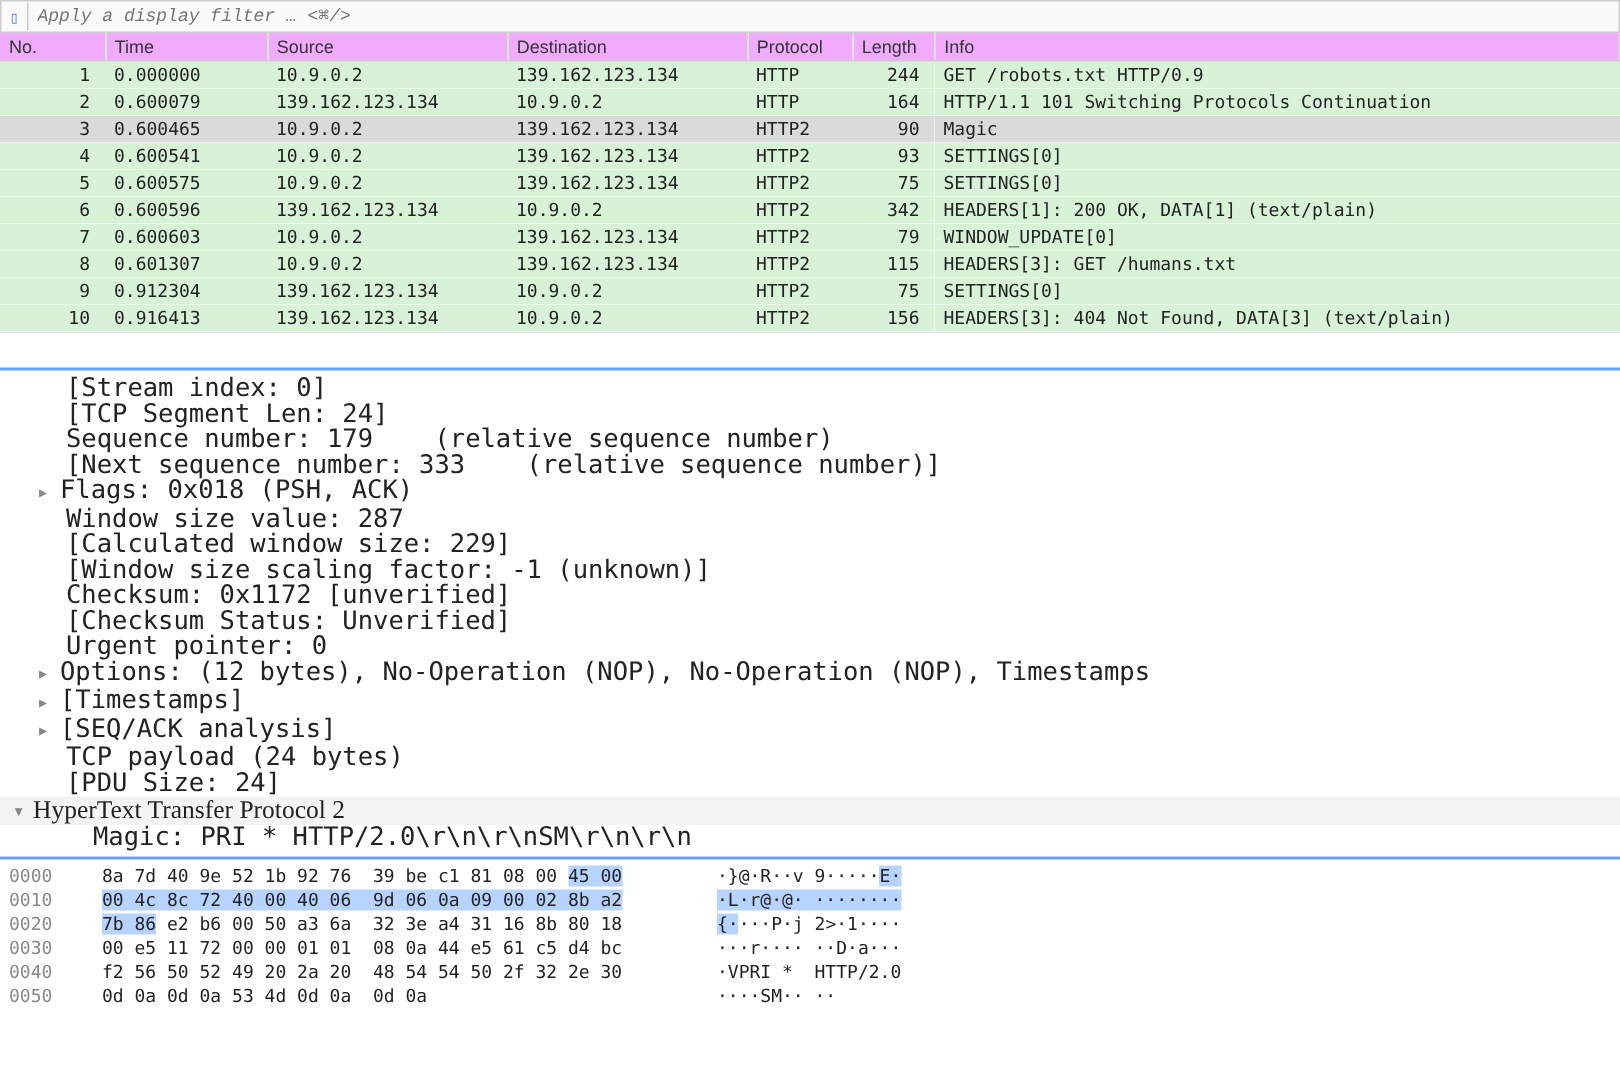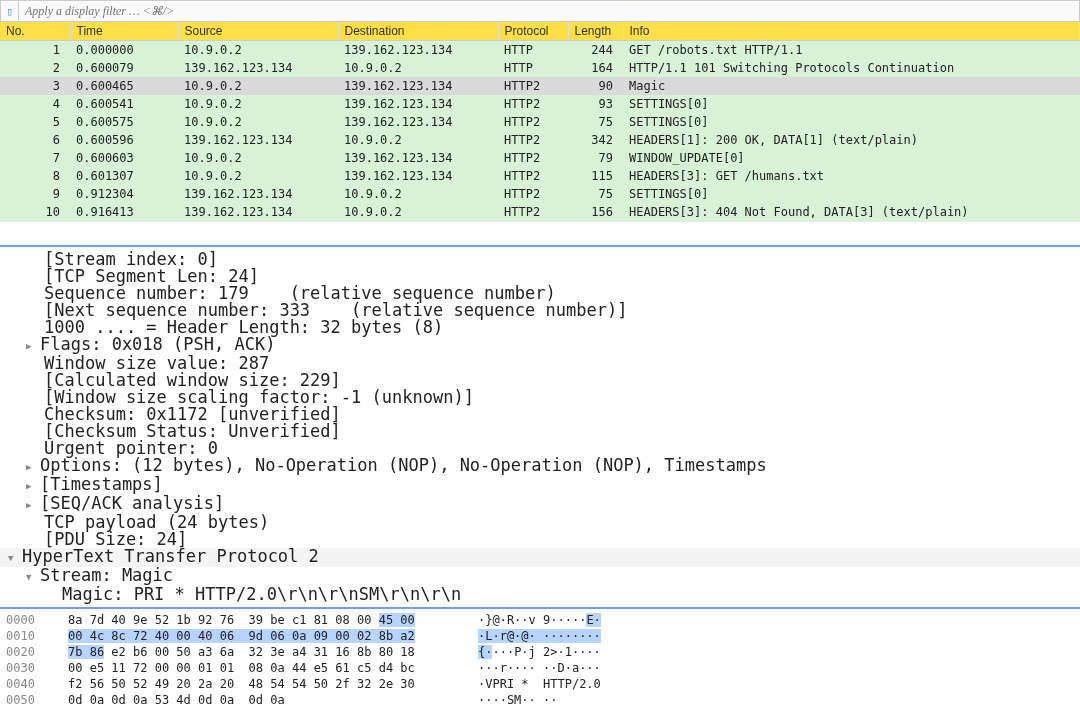--- a/index.html
+++ b/index.html
@@ -25,39 +25,39 @@
     color: #5a8dd6;
     font-size: 11px;
   }
   .filter-input {
     flex: 1;
     border: none;
     background: transparent;
     font-style: italic;
     color: #4c1d95;
     padding: 2px 6px;
-    font-family: Liberation Serif, serif;
+    font-family: Liberation Mono, monospace;
     font-size: 12px;
   }
 
   
   table.packet-list {
     width: 100%;
     border-collapse: collapse;
     table-layout: fixed;
   }
   table.packet-list th {
     text-align: left;
     font-family: Arial, sans-serif;
     font-weight: normal;
     font-size: 12px;
     padding: 2px 6px;
     border-right: 1px solid #ddd;
     border-bottom: 1px solid #ccc;
-    background: #fde047;
+    background: #f0abfc;
     color: #333;
     white-space: nowrap;
     overflow: hidden;
   }
   table.packet-list td {
     padding: 1px 6px;
     white-space: nowrap;
     overflow: hidden;
     font-size: 12px;
     line-height: 16px;
@@ -88,21 +88,21 @@
   }
   .details .line.expanded::before {
     content: "▼";
     color: #888;
     display: inline-block;
     width: 14px;
     margin-left: -18px;
     font-size: 9px;
     vertical-align: 1px;
   }
-  .details .line.lvl0 { padding-left: 26px; }
+  .details .line.lvl0 { padding-left: 26px; font-family: Liberation Serif, serif; }
   .details .line.lvl1 { padding-left: 44px; }
   .details .line.lvl2 { padding-left: 62px; }
   .section-hdr {
     background: #f4f4f4;
   }
 
   
   .hex {
     border-top: 2px solid #6aa3ff;
     font-size: 12px;
@@ -157,21 +157,21 @@
     </tr>
   </thead>
   <tbody id="packet-body">
       <tr class="row-even">
         <td class="num-right">1</td>
         <td>0.000000</td>
         <td>10.9.0.2</td>
         <td>139.162.123.134</td>
         <td>HTTP</td>
         <td class="num-right">244</td>
-        <td>GET /robots.txt HTTP/1.1</td>
+        <td>GET /robots.txt HTTP/0.9</td>
       </tr>
       <tr class="row-even">
         <td class="num-right">2</td>
         <td>0.600079</td>
         <td>139.162.123.134</td>
         <td>10.9.0.2</td>
         <td>HTTP</td>
         <td class="num-right">164</td>
         <td>HTTP/1.1 101 Switching Protocols Continuation</td>
       </tr>
@@ -249,31 +249,29 @@
       </tr>
     </tbody>
 </table>
 <div class="gap"></div>
 
 <div class="details" id="details-pane">
     <div class="line lvl1">[Stream index: 0]</div>
     <div class="line lvl1">[TCP Segment Len: 24]</div>
     <div class="line lvl1">Sequence number: 179    (relative sequence number)</div>
     <div class="line lvl1">[Next sequence number: 333    (relative sequence number)]</div>
-    <div class="line lvl1">1000 .... = Header Length: 32 bytes (8)</div>
     <div class="line lvl1 collapsed">Flags: 0x018 (PSH, ACK)</div>
     <div class="line lvl1">Window size value: 287</div>
     <div class="line lvl1">[Calculated window size: 229]</div>
     <div class="line lvl1">[Window size scaling factor: -1 (unknown)]</div>
     <div class="line lvl1">Checksum: 0x1172 [unverified]</div>
     <div class="line lvl1">[Checksum Status: Unverified]</div>
     <div class="line lvl1">Urgent pointer: 0</div>
     <div class="line lvl1 collapsed">Options: (12 bytes), No-Operation (NOP), No-Operation (NOP), Timestamps</div>
     <div class="line lvl1 collapsed">[Timestamps]</div>
     <div class="line lvl1 collapsed">[SEQ/ACK analysis]</div>
     <div class="line lvl1">TCP payload (24 bytes)</div>
     <div class="line lvl1">[PDU Size: 24]</div>
     <div class="line lvl0 expanded section-hdr">HyperText Transfer Protocol 2</div>
-    <div class="line lvl1 expanded">Stream: Magic</div>
     <div class="line lvl2">Magic: PRI * HTTP/2.0\r\n\r\nSM\r\n\r\n</div>
   </div>
 
 <div class="hex" id="hex-pane"><div class="hex-row"><span class="hex-off">0000</span><span class="hex-bytes">8a 7d 40 9e 52 1b 92 76  39 be c1 81 08 00 <span class="hl">45 00</span></span><span class="hex-ascii">·}@·R··v 9·····<span class="hl">E·</span></span></div><div class="hex-row"><span class="hex-off">0010</span><span class="hex-bytes"><span class="hl">00 4c 8c 72 40 00 40 06  9d 06 0a 09 00 02 8b a2</span></span><span class="hex-ascii"><span class="hl">·L·r@·@· ········</span></span></div><div class="hex-row"><span class="hex-off">0020</span><span class="hex-bytes"><span class="hl">7b 86</span> e2 b6 00 50 a3 6a  32 3e a4 31 16 8b 80 18</span><span class="hex-ascii"><span class="hl">{·</span>···P·j 2&gt;·1····</span></div><div class="hex-row"><span class="hex-off">0030</span><span class="hex-bytes">00 e5 11 72 00 00 01 01  08 0a 44 e5 61 c5 d4 bc</span><span class="hex-ascii">···r···· ··D·a···</span></div><div class="hex-row"><span class="hex-off">0040</span><span class="hex-bytes">f2 56 50 52 49 20 2a 20  48 54 54 50 2f 32 2e 30</span><span class="hex-ascii">·VPRI *  HTTP/2.0</span></div><div class="hex-row"><span class="hex-off">0050</span><span class="hex-bytes">0d 0a 0d 0a 53 4d 0d 0a  0d 0a</span><span class="hex-ascii">····SM·· ··</span></div></div>
 
 </body></html>

